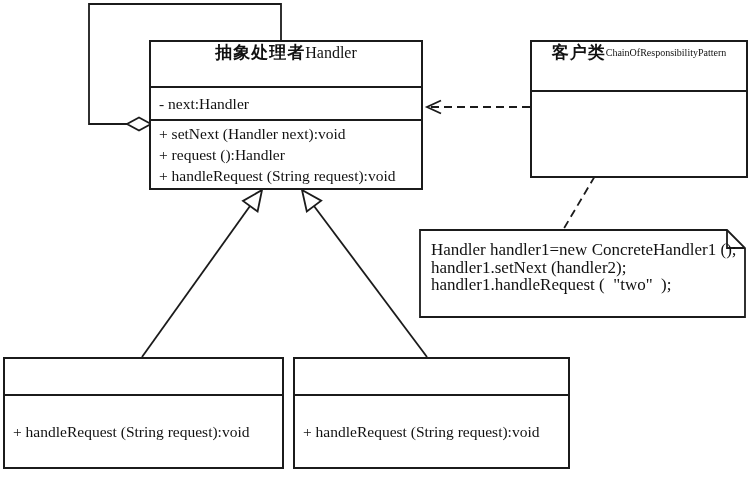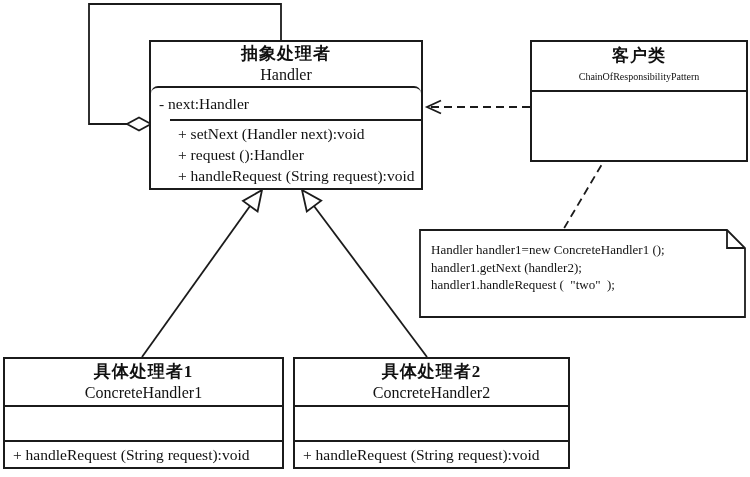--- a/index.html
+++ b/index.html
@@ -6,27 +6,27 @@
   html,body { width:750px; height:477px; background:#ffffff; }
   body { font-family:"Liberation Serif","DejaVu Serif",serif; color:#111; }
   .canvas { position:relative; width:750px; height:477px; background:#ffffff; overflow:hidden; }
   svg.connectors { position:absolute; left:0; top:0; }
   .ln { stroke:#1b1b1b; stroke-width:1.8; fill:none; }
   .dash { stroke-dasharray:8 5; }
   .shape { stroke:#1b1b1b; stroke-width:1.8; fill:#ffffff; }
   .uml-class { position:absolute; background:#fff; border:2px solid #1b1b1b; display:flex; flex-direction:column; }
   .sec { border-top:2px solid #1b1b1b; overflow:hidden; }
   .sec:first-child { border-top:none; }
-  .sec.title { display:flex; flex-direction:column; justify-content:center; text-align:center; }
+  .sec.title { display:flex; flex-direction:row; justify-content:center; text-align:center; }
   .zh { font-weight:bold; font-size:17px; line-height:21px; letter-spacing:1px; }
   .en { font-size:16px; line-height:21px; }
   .sec.attrs, .sec.methods { display:flex; flex-direction:column; justify-content:center; padding:1px 8px; }
   .a, .m { font-size:15.5px; line-height:21px; white-space:nowrap; }
   .note-text { position:absolute; left:431px; top:241px; width:302px; }
-  .nline { font-size:13px; line-height:17.6px; white-space:pre; }
+  .nline { font-size:17px; line-height:17.6px; white-space:pre; }
 </style>
 </head>
 <body>
 
 <div class="canvas">
 
   <svg class="connectors" width="750" height="477" viewBox="0 0 750 477">
 
     <polyline class="ln" points="281,41 281,4 89,4 89,124 128,124"></polyline>
     <polygon class="shape" points="151,124 139,117.5 127,124 139,130.5"></polygon>
@@ -44,59 +44,51 @@
 
     <polygon class="shape" points="420,230 727,230 745,248 745,317 420,317"></polygon>
     <polyline class="ln" points="727,230 727,248 745,248"></polyline>
   </svg>
 
   <div class="uml-class" style="left:149px; top:40px; width:274px; height:150px;">
     <div class="sec title" style="flex:0 0 44px;">
       <div class="zh">抽象处理者</div>
       <div class="en">Handler</div>
     </div>
-    <div class="sec attrs" style="flex:0 0 33px;border-radius:7px;">
+    <div class="sec attrs" style="flex:0 0 33px;">
       <div class="a">- next:Handler</div>
     </div>
-    <div class="sec methods" style="flex:1 1 auto;margin-left:19px;">
+    <div class="sec methods" style="flex:1 1 auto;">
       <div class="m">+ setNext (Handler next):void</div>
       <div class="m">+ request ():Handler</div>
       <div class="m">+ handleRequest (String request):void</div>
     </div>
   </div>
 
-  <div class="uml-class" style="left:530px; top:40px; width:218px; height:122px;">
+  <div class="uml-class" style="left:530px; top:40px; width:218px; height:138px;">
     <div class="sec title" style="flex:0 0 48px;">
       <div class="zh">客户类</div>
       <div class="en" style="font-size:10px;">ChainOfResponsibilityPattern</div>
     </div>
     <div class="sec attrs" style="flex:0 0 30px;"></div>
   </div>
 
   <div class="uml-class" style="left:3px; top:357px; width:281px; height:112px;">
-    <div class="sec title" style="flex:0 0 46px;">
-      <div class="zh">具体处理者1</div>
-      <div class="en">ConcreteHandler1</div>
-    </div>
     <div class="sec attrs" style="flex:0 0 35px;"></div>
     <div class="sec methods" style="flex:1 1 auto;">
       <div class="m">+ handleRequest (String request):void</div>
     </div>
   </div>
 
   <div class="uml-class" style="left:293px; top:357px; width:277px; height:112px;">
-    <div class="sec title" style="flex:0 0 46px;">
-      <div class="zh">具体处理者2</div>
-      <div class="en">ConcreteHandler2</div>
-    </div>
     <div class="sec attrs" style="flex:0 0 35px;"></div>
     <div class="sec methods" style="flex:1 1 auto;">
       <div class="m">+ handleRequest (String request):void</div>
     </div>
   </div>
 
   <div class="note-text">
     <div class="nline">Handler handler1=new ConcreteHandler1 ();</div>
-    <div class="nline">handler1.getNext (handler2);</div>
+    <div class="nline">handler1.setNext (handler2);</div>
     <div class="nline">handler1.handleRequest (  "two"  );</div>
   </div>
 
 </div>
 
 </body></html>

